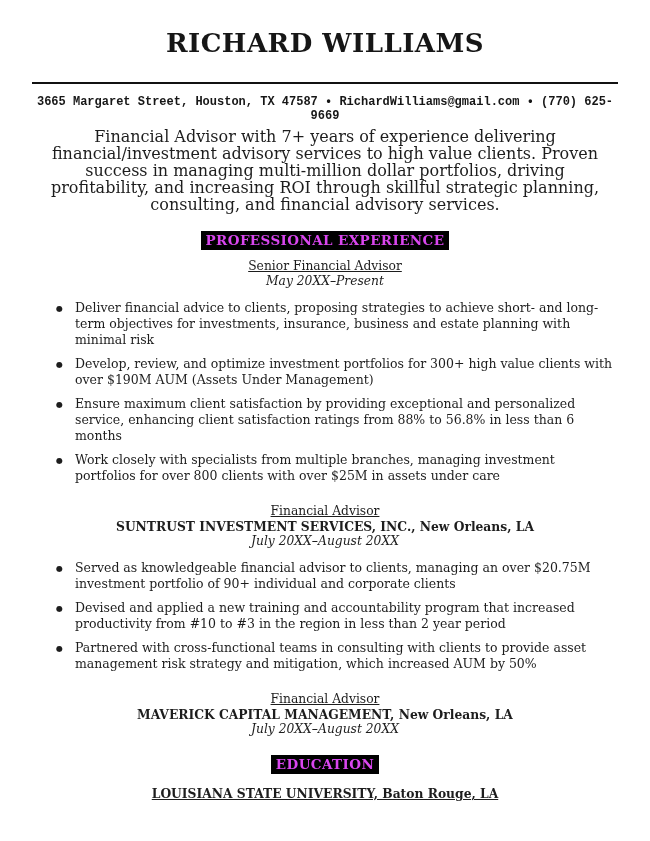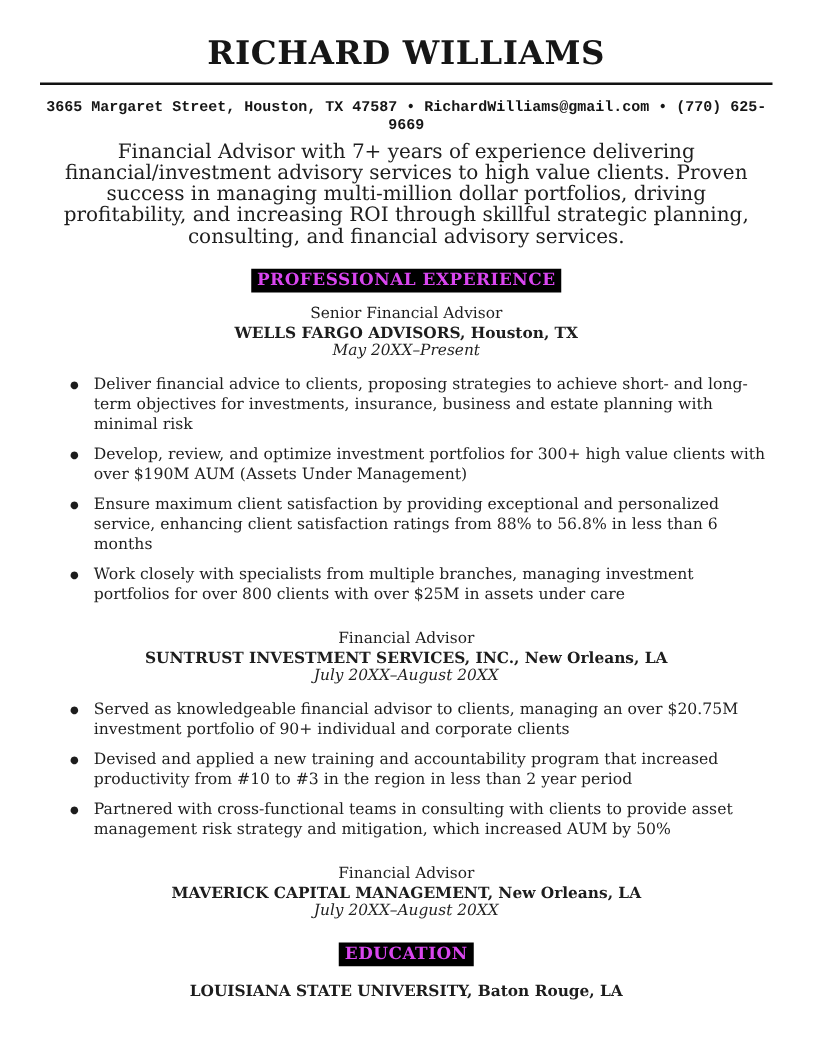--- a/index.html
+++ b/index.html
@@ -12,21 +12,21 @@
     height: 841px;
     box-sizing: border-box;
     padding: 28px 32px 20px;
     background: #ffffff;
     color: #1d1d1d;
     font-family: "DejaVu Serif", "Liberation Serif", serif;
     font-size: 12.5px;
     overflow: hidden;
   }
   .name {
-    margin: 0 0 8px;
+    margin: 0 0 24px;
     text-align: center;
     font-size: 26px;
     font-weight: bold;
     letter-spacing: 0.5px;
     color: #161616;
   }
   .rule {
     border: none;
     border-top: 2px solid #111111;
     margin: 0 0 11px;
@@ -55,20 +55,21 @@
     color: #d946ef;
     font-weight: bold;
     font-size: 13.5px;
     letter-spacing: 0.4px;
     padding: 1px 5px 2px;
   }
   .job-title, .edu-line {
     text-align: center;
     font-size: 12.3px;
     line-height: 15px;
+    text-decoration: underline;
   }
   .job-company {
     text-align: center;
     font-weight: bold;
     font-size: 12.3px;
     line-height: 15px;
   }
   .job-dates {
     text-align: center;
     font-style: italic;
@@ -105,21 +106,20 @@
   <hr class="rule">
   <div class="contact">3665 Margaret Street, Houston, TX 47587  •  RichardWilliams@gmail.com  •  (770) 625-9669</div>
   <div class="summary">Financial Advisor with 7+ years of experience delivering financial/investment advisory services to high value clients. Proven success in managing multi-million dollar portfolios, driving profitability, and increasing ROI through skillful strategic planning, consulting, and financial advisory services.</div>
 
   <div class="heading-wrap">
     <span class="section-heading">PROFESSIONAL EXPERIENCE</span>
   </div>
 
   <div class="job">
     <div class="job-title">Senior Financial Advisor</div>
-    <div class="job-company">WELLS FARGO ADVISORS, Houston, TX</div>
     <div class="job-dates">May 20XX–Present</div>
     <ul class="bullets">
       <li>Deliver financial advice to clients, proposing strategies to achieve short- and long-term objectives for investments, insurance, business and estate planning with minimal risk</li>
       <li>Develop, review, and optimize investment portfolios for 300+ high value clients with over $190M AUM (Assets Under Management)</li>
       <li>Ensure maximum client satisfaction by providing exceptional and personalized service, enhancing client satisfaction ratings from 88% to 56.8% in less than 6 months</li>
       <li>Work closely with specialists from multiple branches, managing investment portfolios for over 800 clients with over $25M in assets under care</li>
     </ul>
   </div>
 
   <div class="job">

